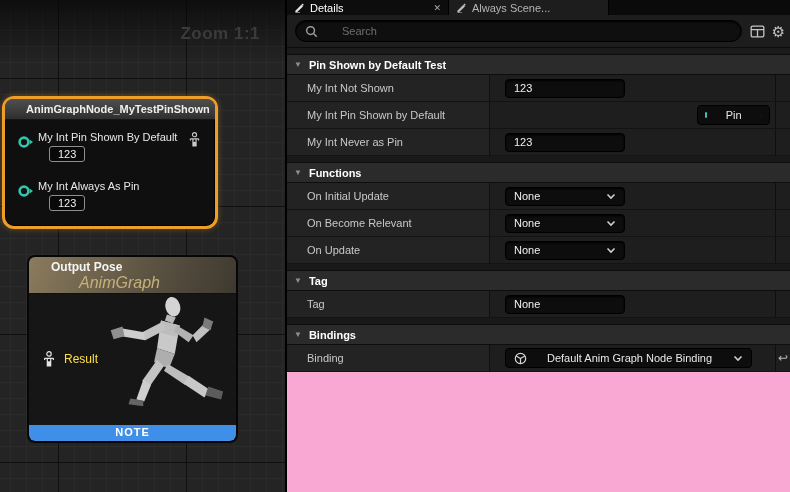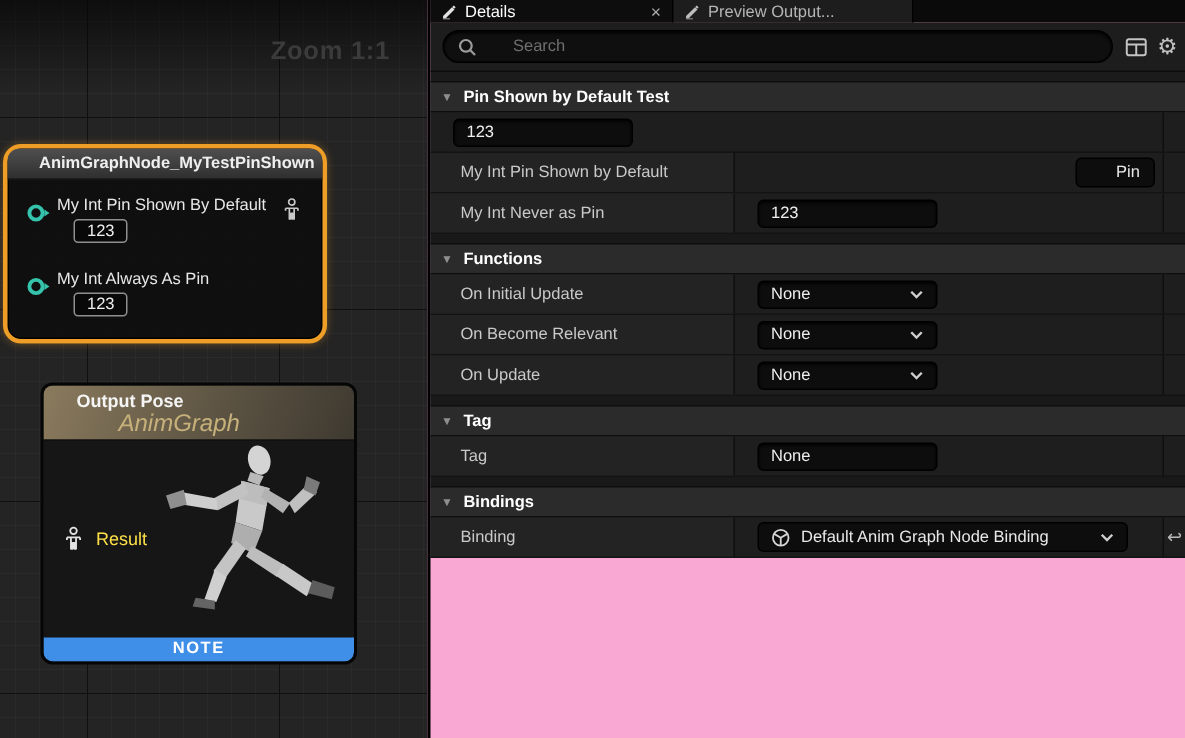--- a/index.html
+++ b/index.html
@@ -85,26 +85,26 @@
   .rlabel { width:203px; background:#232323; border-right:1px solid #0f0f0f; display:flex;
     align-items:center; padding-left:20px; font-size:11px; color:#c9c9c9; }
   .rvalue { flex:1; display:flex; align-items:center; padding-left:15px;
     border-right:1px solid #0f0f0f; }
   .rreset { width:14px; display:flex; align-items:center; justify-content:center;
     color:#b9b9b9; font-size:12px; }
   .field { width:120px; height:19px; background:#0d0d0d; border:1px solid #000; border-radius:4px;
     display:flex; align-items:center; padding:0 8px; font-size:11px; color:#f0f0f0;
     box-shadow:inset 0 1px 2px #000; }
   .field.dropdown { justify-content:space-between; }
-  .pinbtn { margin-left:auto; margin-right:5px; width:53px; height:20px; background:#0d0d0d;
+  .pinbtn { margin-left:auto; margin-right:5px; width:73px; height:20px; background:#0d0d0d;
     border:1px solid #000; border-radius:4px; display:flex; align-items:center; gap:19px;
     padding:0 7px; font-size:11px; color:#e8e8e8; }
   .pin-pill { width:13px; height:6px; border-radius:3px; background:#35C3AC; }
   .bindbtn { width:247px; height:20px; background:#0d0d0d; border:1px solid #000; border-radius:4px;
-    display:flex; align-items:center; gap:7px; padding:0 8px; font-size:11px; color:#e8e8e8; }
+    display:flex; align-items:center; gap:20px; padding:0 8px; font-size:11px; color:#e8e8e8; }
   .bindbtn .chev { margin-left:auto; }
   svg { display:block; }
 </style>
 </head>
 <body>
 
 <div class="graph">
   <div class="graph-shade"></div>
   <div class="zoom-label">Zoom 1:1</div>
 
@@ -196,21 +196,21 @@
       <span class="close">✕</span>
     </div>
     <div class="tab inactive">
       <span>
         <svg width="11" height="11" viewBox="0 0 12 12">
             <path d="M1.5 9.5 L8 3 l1.8 1.8 L3.3 11.3 H1.5 z" fill="#bdbdbd"></path>
             <path d="M8.7 2.3 l1.4 1.4" stroke="#bdbdbd" stroke-width="1.6"></path>
             <path d="M1.5 11.6 h5" stroke="#8a8a8a" stroke-width="1"></path>
           </svg>
       </span>
-      <span>Preview Output...</span>
+      <span>Always Scene...</span>
     </div>
   </div>
 
   <div class="searchrow">
     <div class="searchbox">
       <span>
         <svg width="13" height="13" viewBox="0 0 14 14" fill="none" stroke="#9c9c9c" stroke-width="1.6">
             <circle cx="6" cy="6" r="4.2"></circle>
             <path d="M9.2 9.2 L12.6 12.6"></path>
           </svg>
@@ -228,20 +228,21 @@
     </div>
   </div>
 
   <div class="props">
 
     <div class="sect">
       <span class="tri">▼</span>
       <span class="sect-title">Pin Shown by Default Test</span>
     </div>
     <div class="row">
+      <div class="rlabel">My Int Not Shown</div>
       <div class="rvalue">
         <div class="field">
             <span>123</span>
           </div>
       </div>
       <div class="rreset"></div>
     </div>
     <div class="row">
       <div class="rlabel">My Int Pin Shown by Default</div>
       <div class="rvalue">

